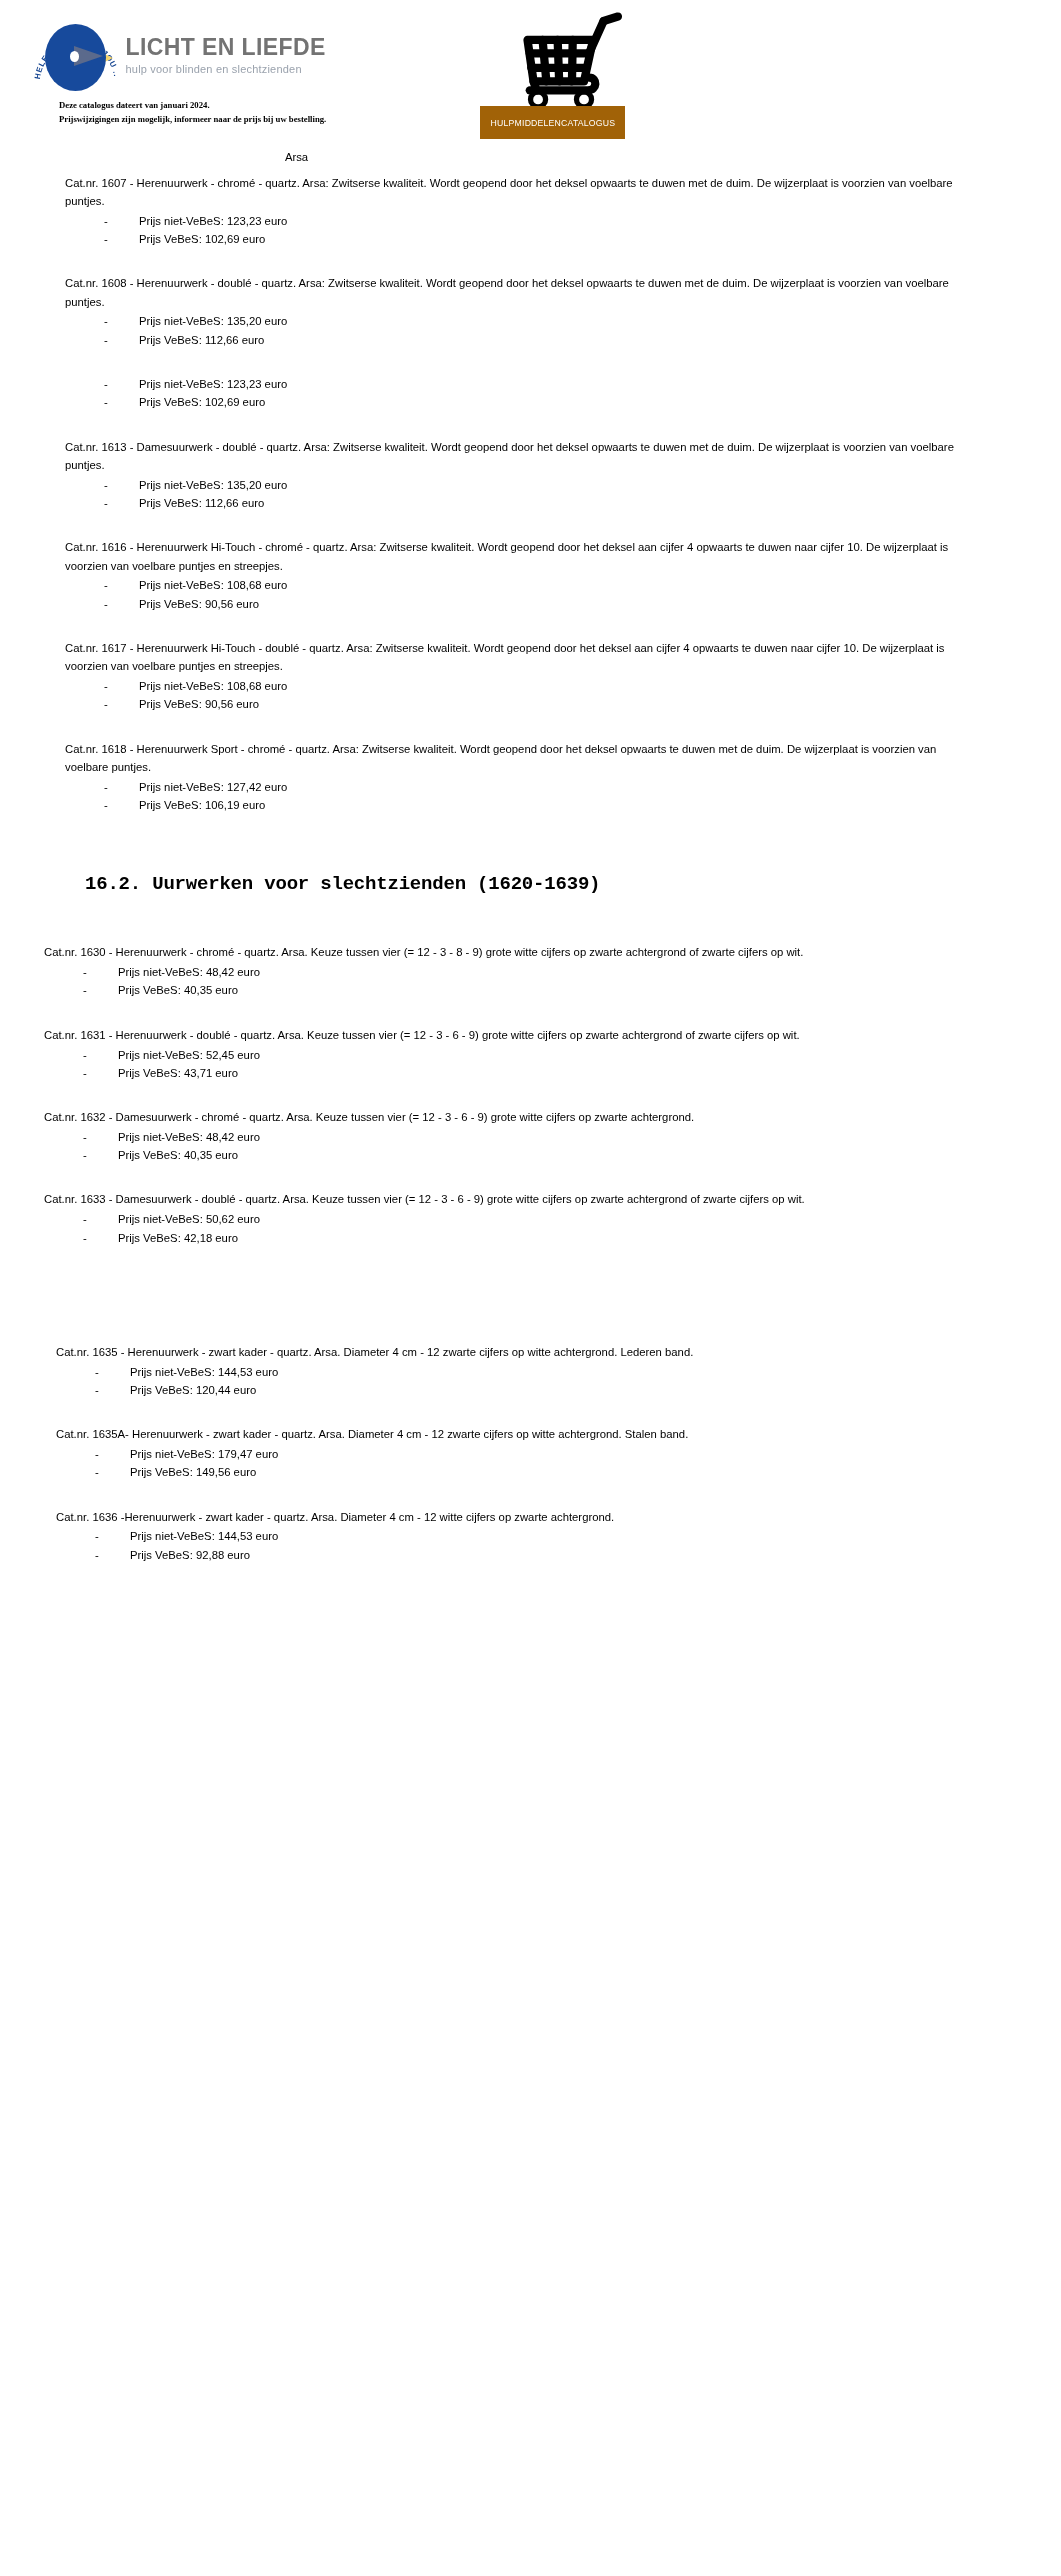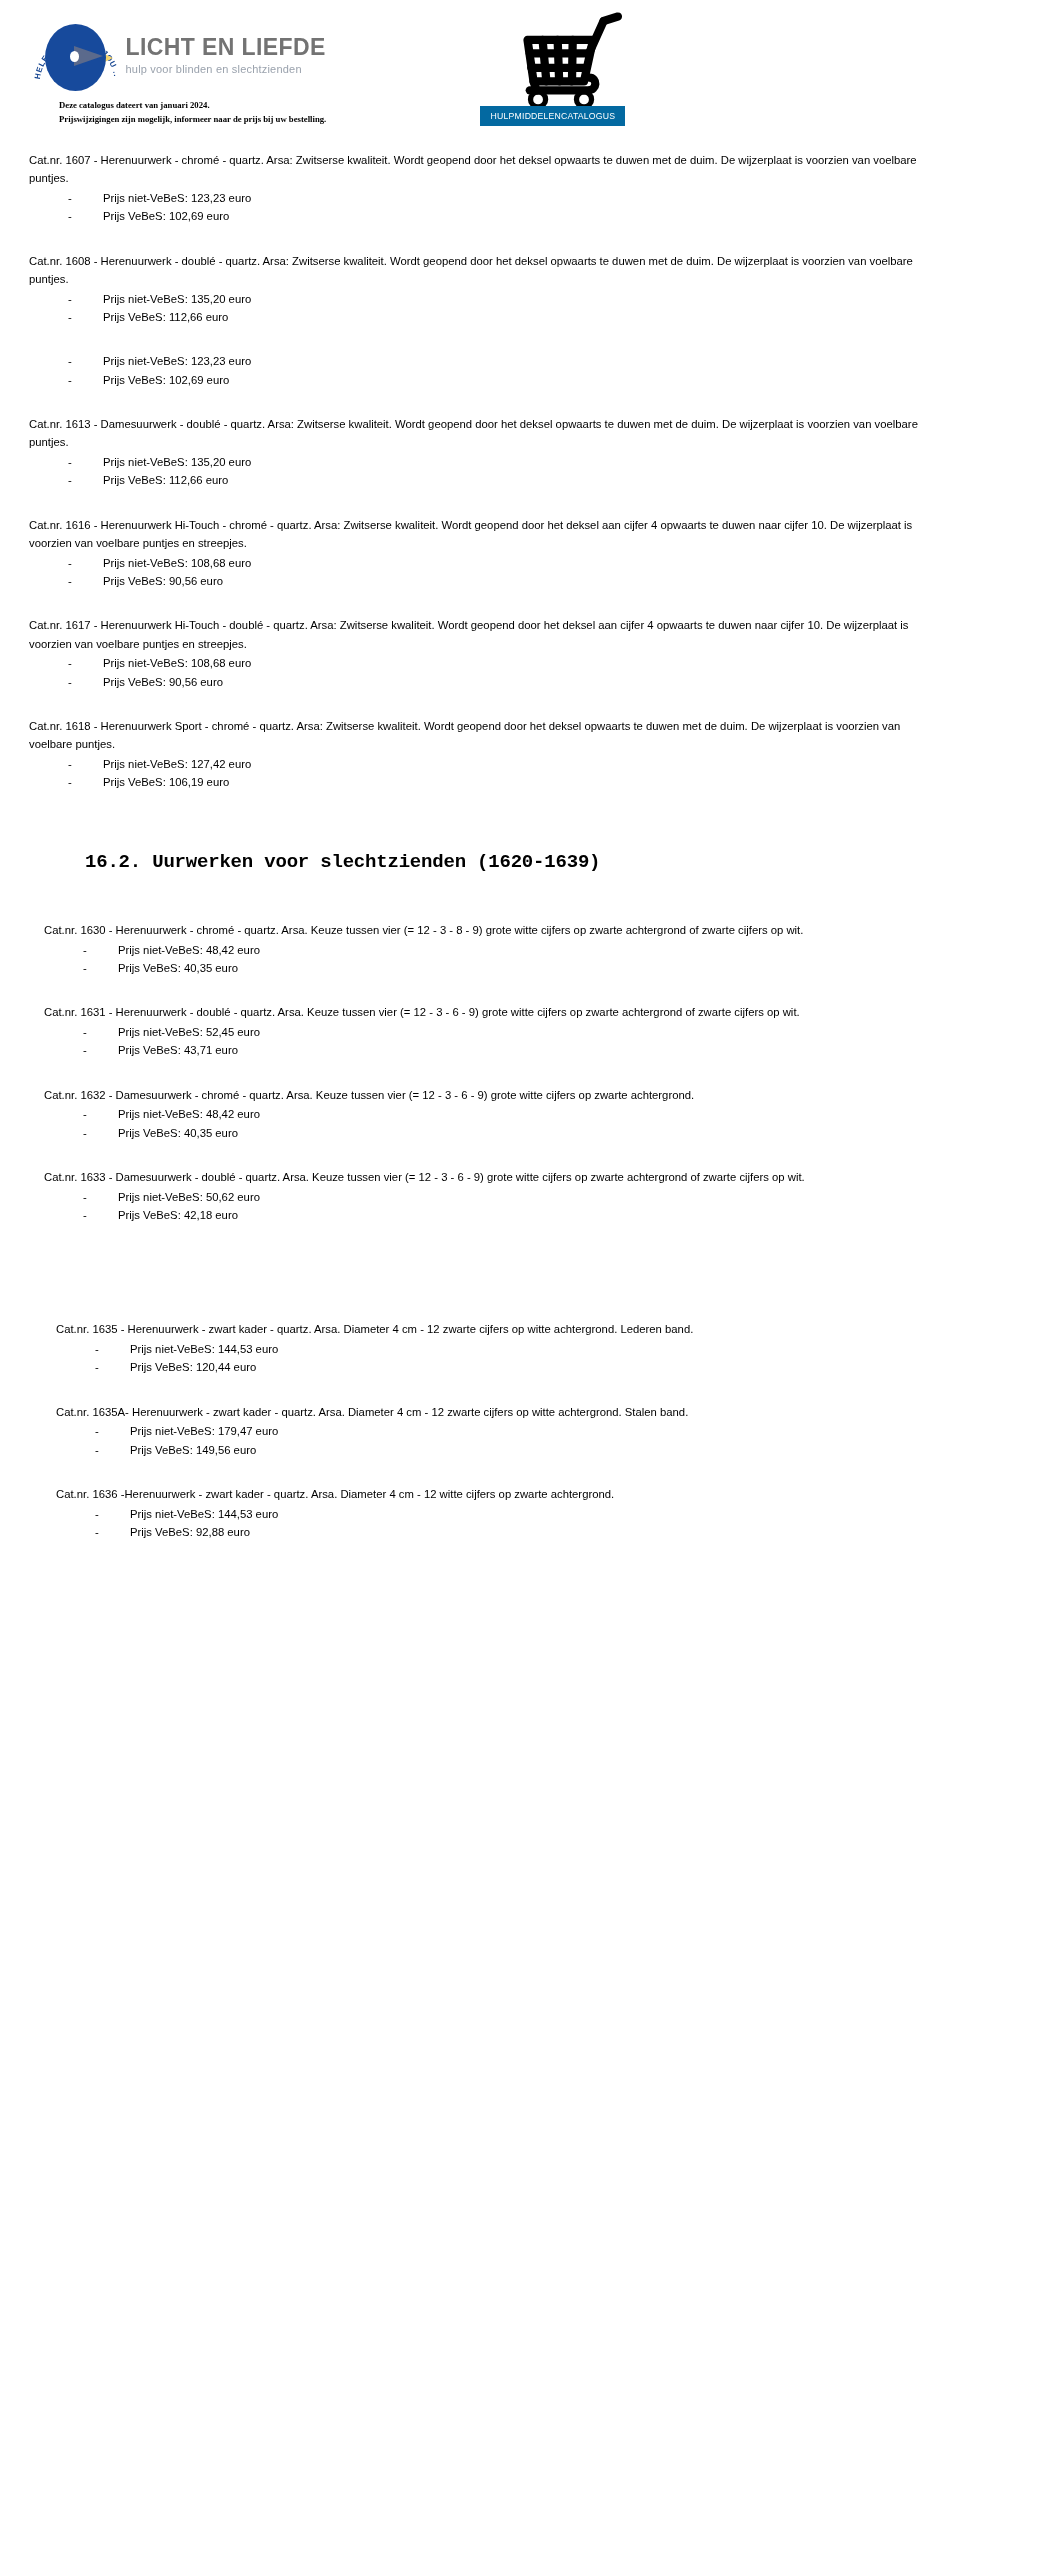--- a/index.html
+++ b/index.html
@@ -145,22 +145,22 @@
   .cart-svg {
     position: absolute;
     left: 0;
     top: 0;
   }
   .cart-caption {
     position: absolute;
     left: 17.4px;
     top: 100px;
     width: 145px;
-    height: 20px;
-    background: #0369a1;
+    height: 33px;
+    background: #a16207;
     color: #ffffff;
     font-size: 8.7px;
     letter-spacing: 0.2px;
     display: flex;
     align-items: center;
     justify-content: center;
   }
 
   
   .doc {
@@ -184,21 +184,21 @@
   h2.section-heading.indented {
     margin-left: 85px;
     margin-top: 59px;
     margin-bottom: 48px;
     font-family: Liberation Mono, monospace;
   }
 
   .entry {
     margin: 0 0 26px 0;
   }
-  .entry.tier1 { padding-left: 29px; }
+  .entry.tier1 { padding-left: 65px; }
   .entry.tier2 { padding-left: 44px; }
   .entry.tier3 { padding-left: 56px; }
 
   .entry-desc {
     font-size: 11.3px;
     line-height: 1.62;
     max-width: 900px;
     margin: 0;
   }
   .entry.tier2 .entry-desc { max-width: 892px; }
@@ -274,20 +274,21 @@
       </g>
       <circle cx="99" cy="124" r="10" fill="none" stroke="#000" stroke-width="7"></circle>
       <circle cx="160" cy="124" r="10" fill="none" stroke="#000" stroke-width="7"></circle>
     </svg>
     <div class="cart-caption">HULPMIDDELENCATALOGUS</div>
   </div>
 </div>
 
 <div class="doc">
 
+  <div class="supplier-line">Arsa</div>
 
 
   <div class="entry tier1">
     <p class="entry-desc">Cat.nr. 1607 - Herenuurwerk - chromé - quartz. Arsa: Zwitserse kwaliteit. Wordt geopend door het deksel opwaarts te duwen met de duim. De wijzerplaat is voorzien van voelbare puntjes.</p>
     <ul class="price-list">
       <li><span class="dash">-</span><span>Prijs niet-VeBeS: 123,23 euro</span></li>
       <li><span class="dash">-</span><span>Prijs VeBeS: 102,69 euro</span></li>
     </ul>
   </div>
 

